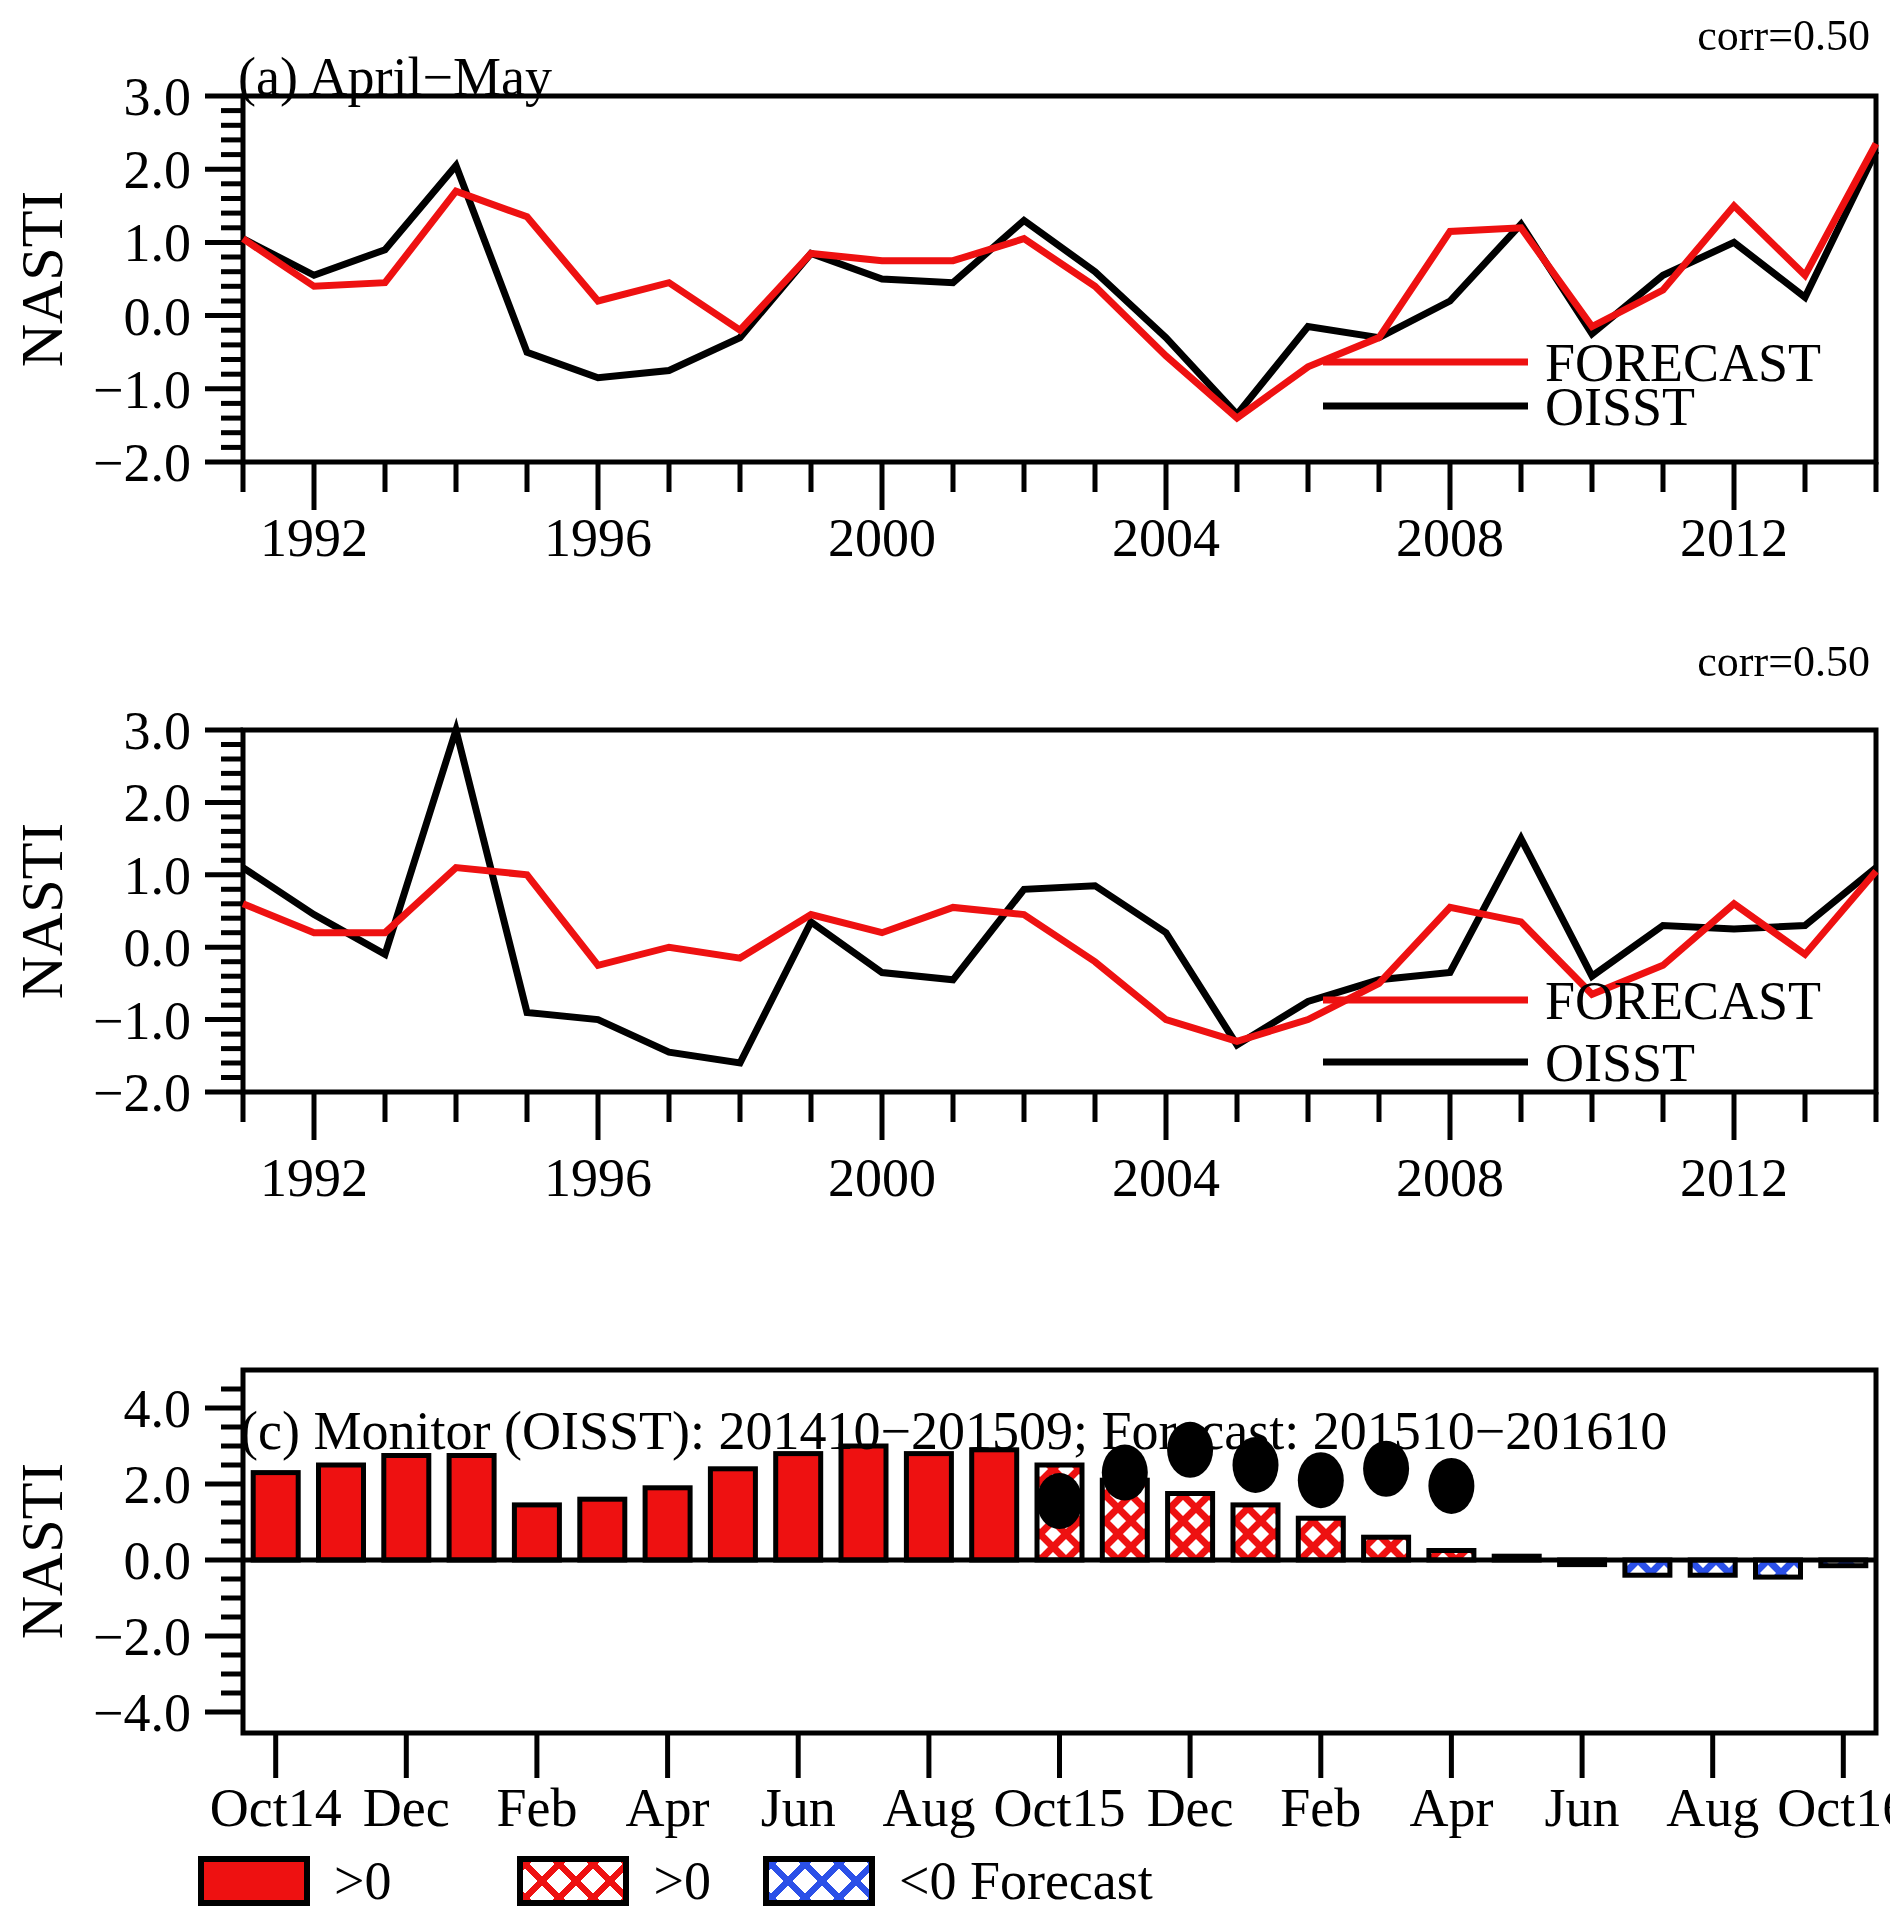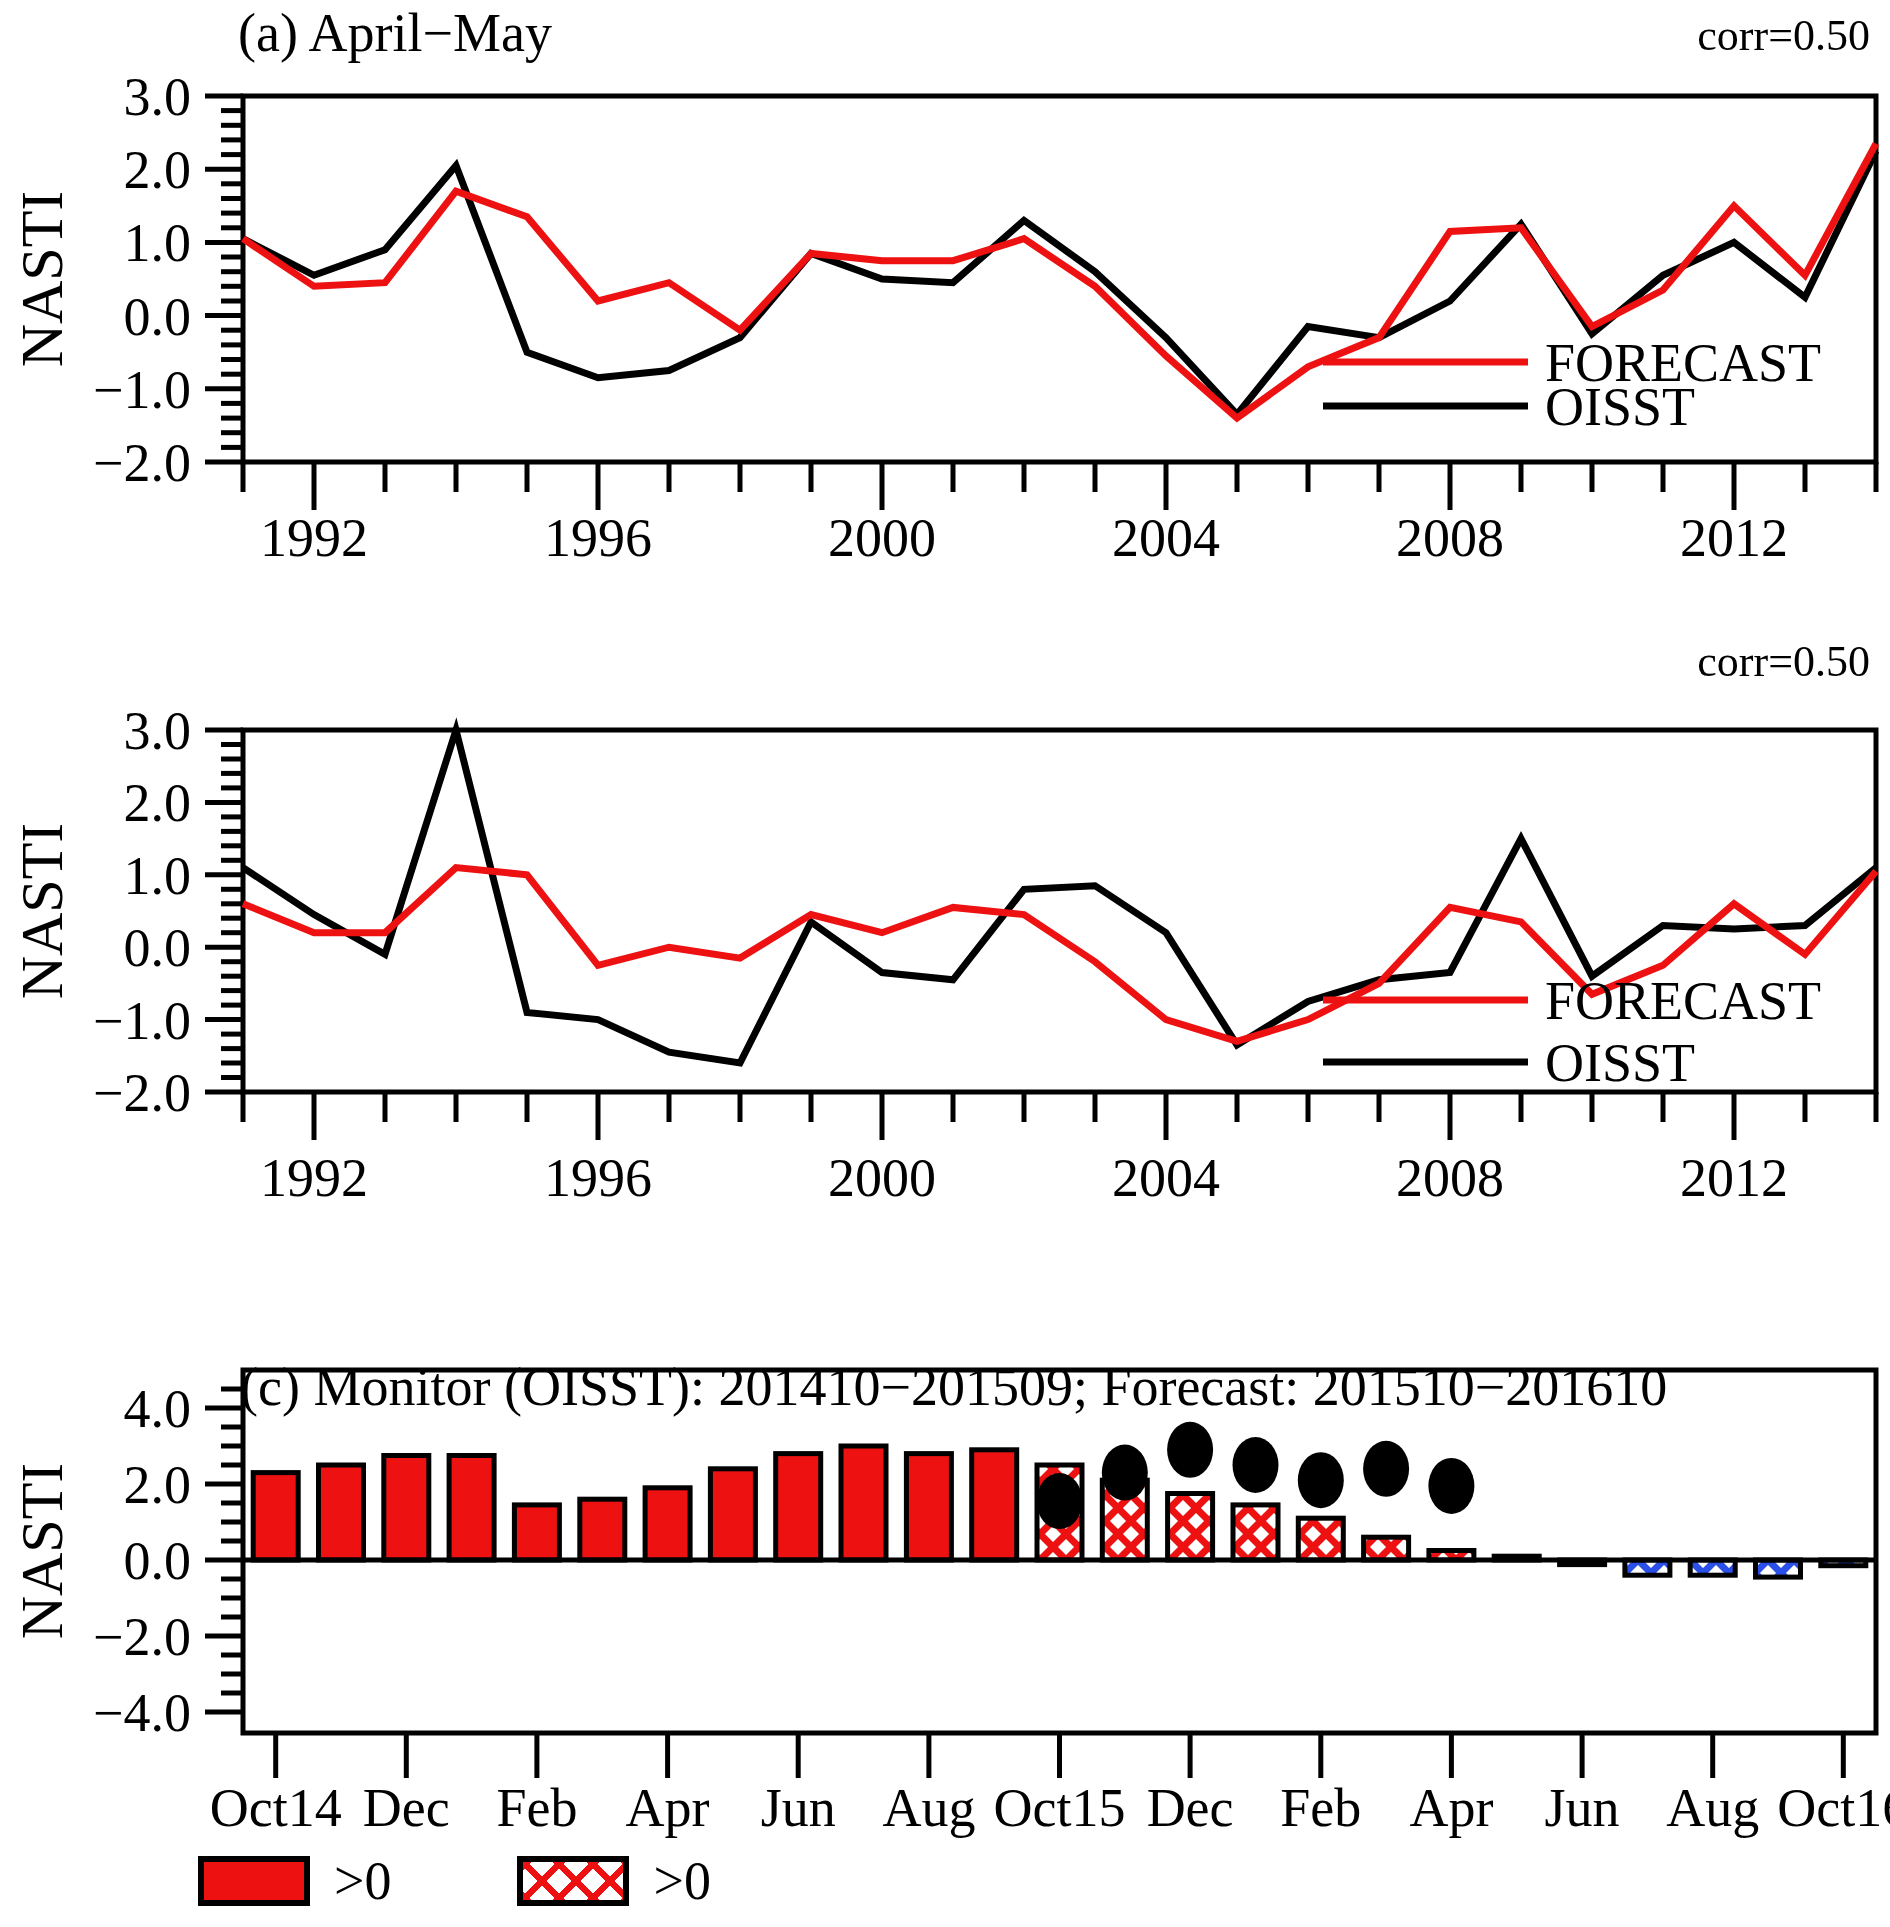--- a/index.html
+++ b/index.html
@@ -13,21 +13,21 @@
     overflow:hidden;
   }
   .canvas svg{position:absolute;left:0;top:0;}
   svg text{
     font-family:"Liberation Serif", serif;
     fill:#000;
   }
   .ticklab{font-size:54px;}
   .leglab{font-size:54px;}
   .overlay{position:absolute;white-space:nowrap;}
-  .title{font-size:54px;}
+  .title{font-size:54px;margin-top:44px;}
   .corr{font-size:44px;}
   .ylab-wrap{
     position:absolute;
     width:0;height:0;
   }
   .ylab{
     position:absolute;
     font-size:60px;
     transform:translate(-50%,-50%) rotate(-90deg);
     white-space:nowrap;
@@ -315,15 +315,19 @@
 
   <div class="bleg">
     <div class="bleg-item">
       <span class="swatch" style="background: rgb(238, 17, 17);"></span>
       <span class="bleg-label">&gt;0</span>
     </div>
     <div class="bleg-item gap-before">
       <span class="swatch" style="background-color: rgb(255, 255, 255); background-image: repeating-linear-gradient(45deg, rgb(238, 17, 17) 0px, rgb(238, 17, 17) 6px, transparent 6px, transparent 24px), repeating-linear-gradient(135deg, rgb(238, 17, 17) 0px, rgb(238, 17, 17) 6px, transparent 6px, transparent 24px);"></span>
       <span class="bleg-label">&gt;0</span>
     </div>
+    <div class="bleg-item">
+      <span class="swatch" style="background-color: rgb(255, 255, 255); background-image: repeating-linear-gradient(45deg, rgb(43, 80, 232) 0px, rgb(43, 80, 232) 6px, transparent 6px, transparent 24px), repeating-linear-gradient(135deg, rgb(43, 80, 232) 0px, rgb(43, 80, 232) 6px, transparent 6px, transparent 24px);"></span>
+      <span class="bleg-label">&lt;0 Forecast</span>
+    </div>
   </div>
 
 </div>
 
 </body></html>

